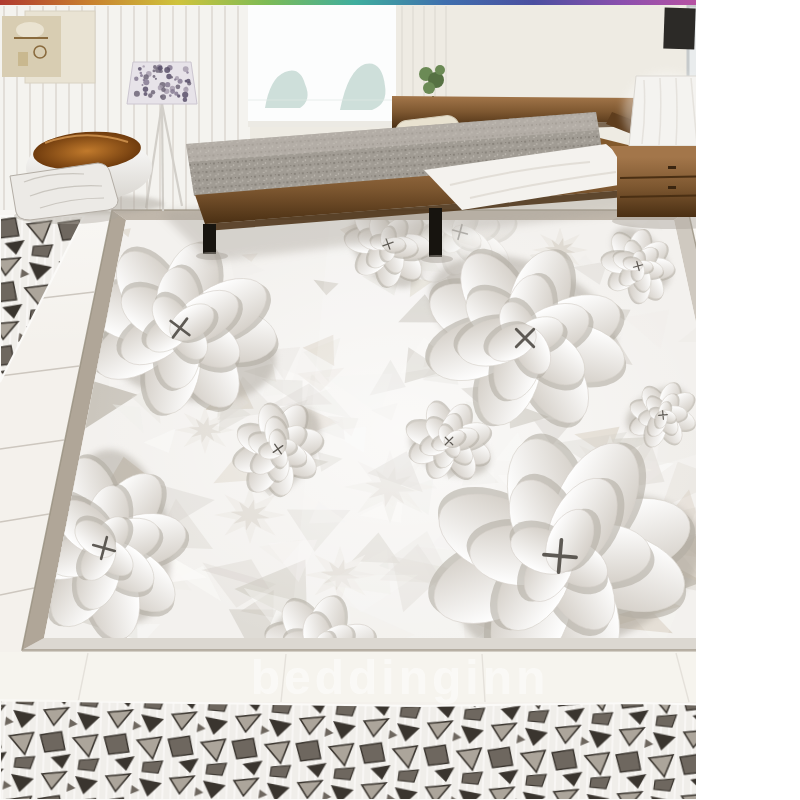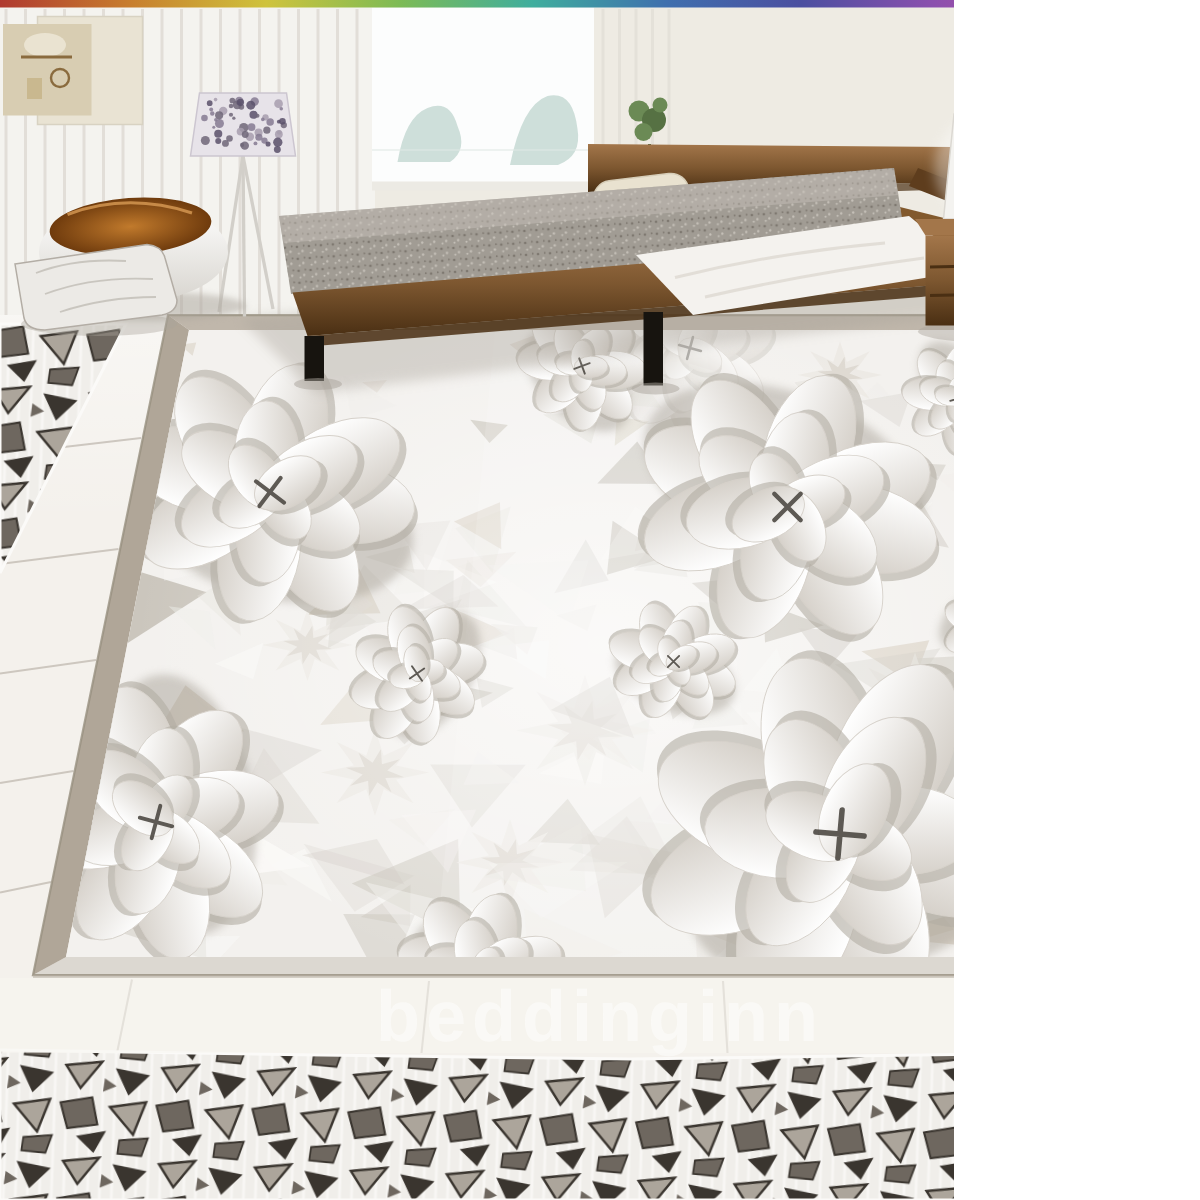--- a/index.html
+++ b/index.html
@@ -1,16 +1,16 @@
 <!DOCTYPE html>
 <html style="--wall: #f4f3ef; --wall_right: #eeebe3; --panel_line: #dcd8d1; --window_light: #fcfdfd; --tree: #c9dcd6; --canvas_a: #d8cdb2; --canvas_b: #e9e3d3; --canvas_motif: #8a6b3e; --lamp_floral_bg: #e7e3e9; --tripod: #d2cfc9; --chair_white_lo: #d8d5cf; --cushion_hi: #c17a2c; --cushion_lo: #6f3b0d; --pillow: #eceae6; --pillow_line: #b3ada5; --mattress: #a19c94; --mattress_dot_dark: #7e7870; --mattress_dot_lite: #c6c1b9; --sheet: #f4f2ee; --wood_hi: #a3764a; --wood: #7d5730; --wood_dark: #4a2f13; --leg: #17140f; --shade_grey_hi: #d2d5d7; --shade_grey: #b7bbbe; --lamp_white: #f4f3f0; --pole: #9fa3a5; --mirror: #e9eced; --mirror_edge: #c6cacb; --mirror_inner: #d3e2e9; --art_dark: #2c2a27; --plant: #6b8a55; --plant_dark: #567143; --tile: #f4f1ec; --tile_seam: #c9c3bb; --border_left: #b0a698; --border_top: #c0b7ab; --border_right: #cfc9c0; --border_bottom: #dcd8d1; --border_edge: #97907f; --mural_bg: #f3f1ee; --petal_lo: #d6d1ca; --petal_under: #b3ada4; --petal_shadow: #a9a399; --flower_core: #4e4a44; --carpet_bg: #f0eeea; --carpet_fiber: #fbfaf8; --carpet_dark: #3a352f; --carpet_mid: #6e675f; --carpet_lite: #aca59b; --shadow: #aaa49b;"><head>
 <meta charset="utf-8">
 <style>
   html,body{margin:0;padding:0;background:#ffffff;}
-  .stage{width:636px;height:800px;position:relative;overflow:hidden;font-family:"Liberation Sans",sans-serif;}
+  .stage{width:696px;height:800px;position:relative;overflow:hidden;font-family:"Liberation Sans",sans-serif;}
   svg{display:block;}
   text{font-family:"Liberation Sans",sans-serif;}
 </style>
 </head>
 <body>
 
 <div class="stage">
 <svg id="scene" width="800" height="800" viewBox="0 0 800 800">
   <defs>
     <linearGradient id="rainbowG" x1="0" y1="0" x2="1" y2="0">

